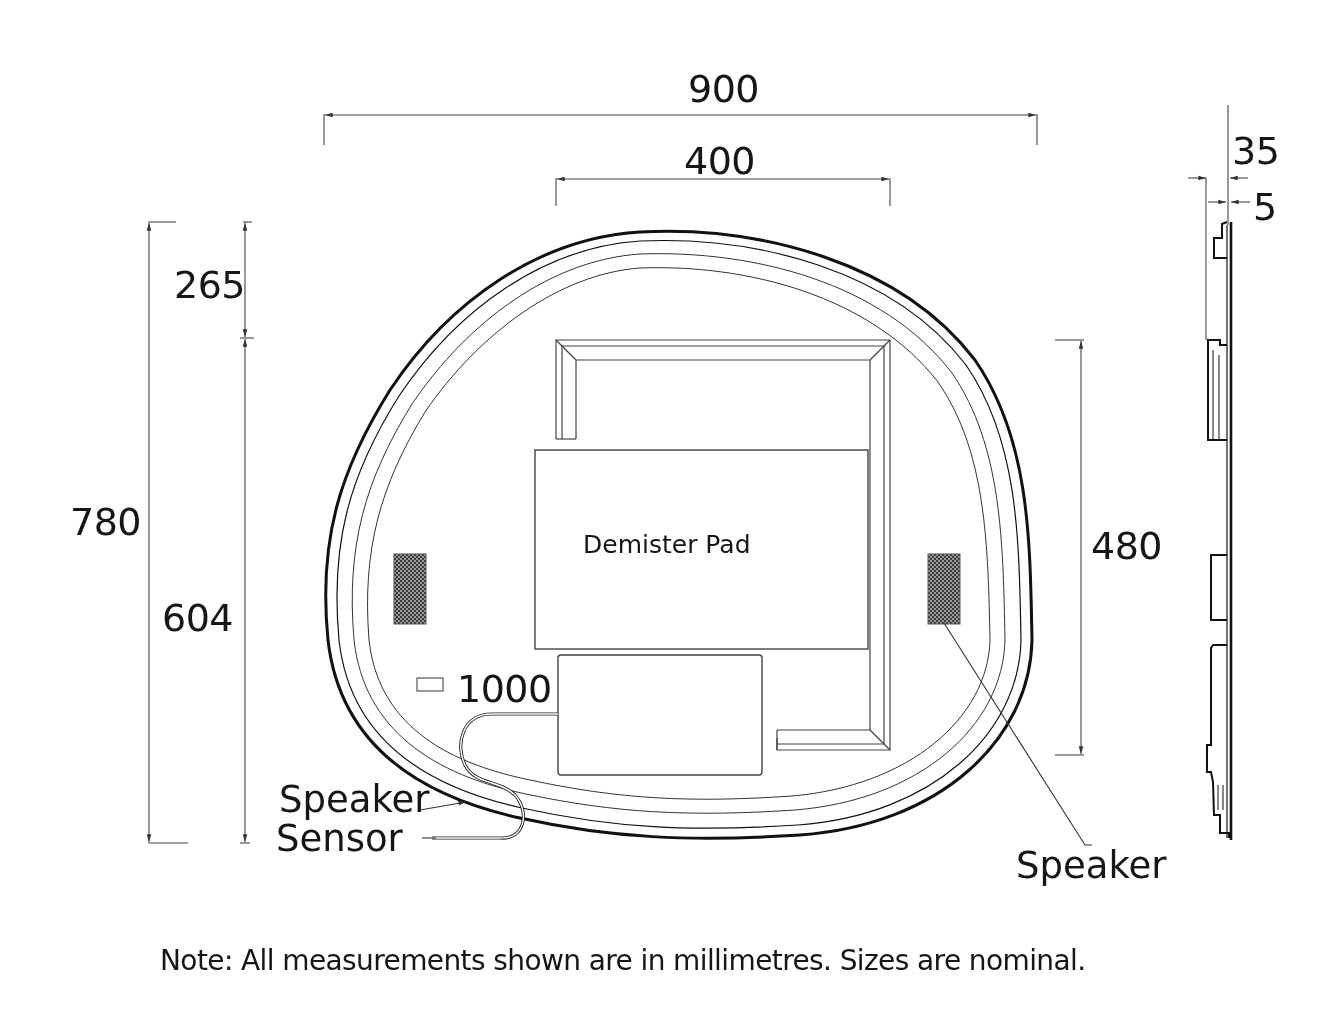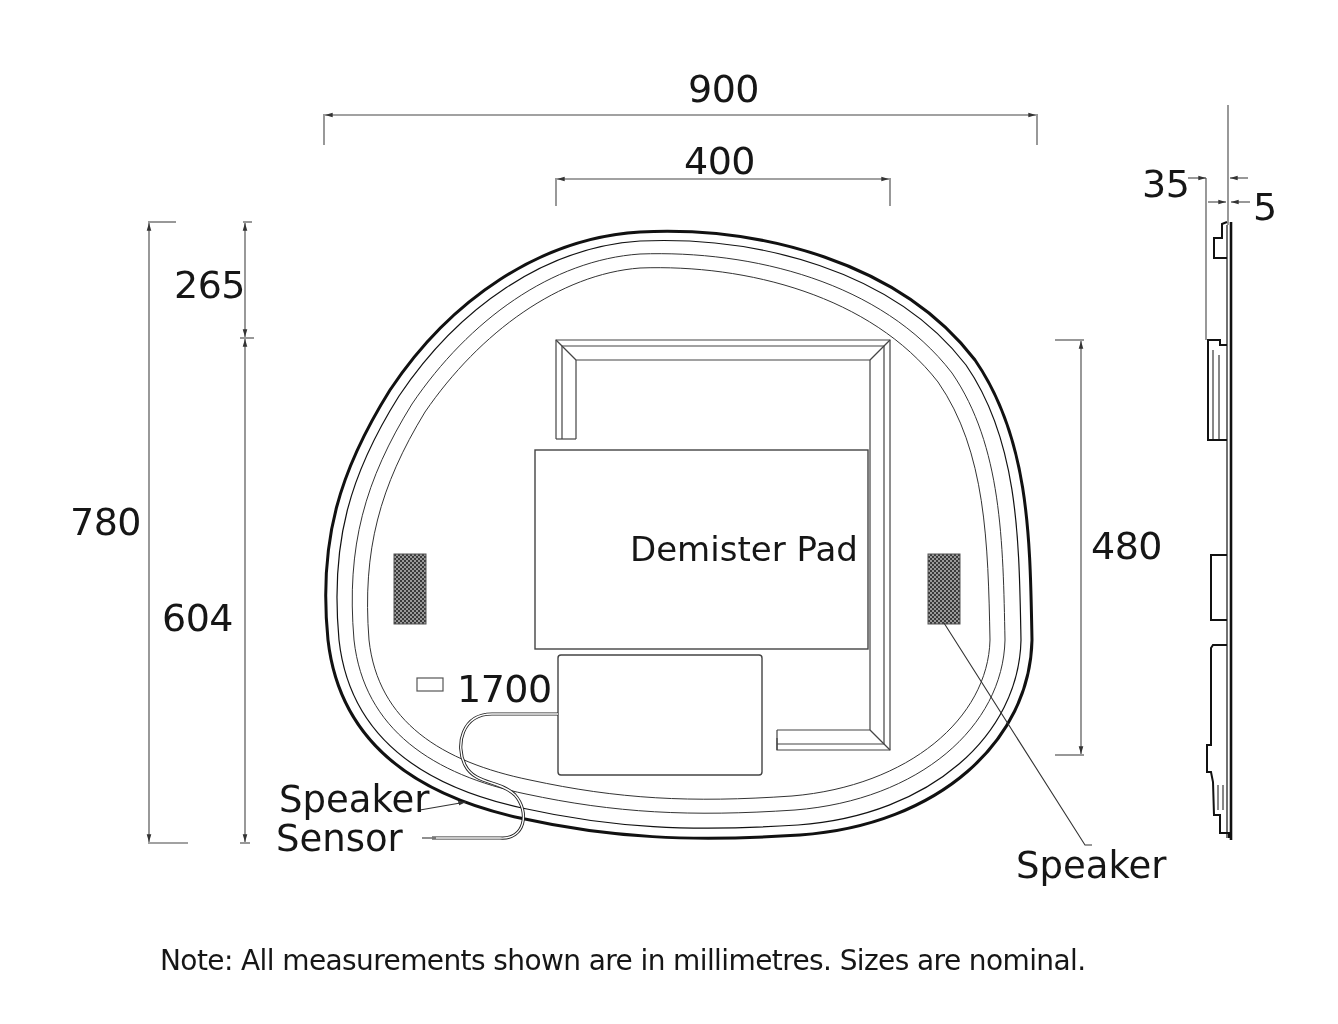--- a/index.html
+++ b/index.html
@@ -3,21 +3,21 @@
 <meta charset="utf-8">
 <style>
   html, body { margin: 0; padding: 0; background: #ffffff; }
   body { width: 1338px; height: 1024px; position: relative; overflow: hidden;
          font-family: "Liberation Sans", "DejaVu Sans", sans-serif; color: #1a1a1a; }
   svg { position: absolute; left: 0; top: 0; }
   .lbl { position: absolute; font-family: "DejaVu Sans", "Liberation Sans", sans-serif;
          color: #161616; white-space: nowrap; line-height: 1; }
   .dim { font-size: 38px; letter-spacing: -0.5px; }
   .callout { font-size: 37px; }
-  .pad-label { font-size: 34px; margin-left: 47px; }
+  .pad-label { font-size: 25px; }
   .note { font-size: 28px; letter-spacing: -0.6px; }
 </style>
 </head>
 <body>
 
 <svg width="1338" height="1024" viewBox="0 0 1338 1024">
   <defs>
     <pattern id="mesh" width="4" height="4" patternUnits="userSpaceOnUse">
       <rect width="4" height="4" fill="#9a9a9a"></rect>
       <rect width="2" height="2" fill="#3a3a3a"></rect>
@@ -111,22 +111,22 @@
     <line x1="1223" y1="785" x2="1223" y2="810" stroke-width="1"></line>
   </g>
 </svg>
 
 <div class="lbl dim" style="left:672px; top:70px;margin-left:16px;">900</div>
 <div class="lbl dim" style="left:684px; top:142px;">400</div>
 <div class="lbl dim" style="left:174px; top:266px;">265</div>
 <div class="lbl dim" style="left:70px; top:503px;">780</div>
 <div class="lbl dim" style="left:162px; top:575px;margin-top:24px;">604</div>
 <div class="lbl dim" style="left:1091px; top:527px;">480</div>
-<div class="lbl dim" style="left:1142px; top:132px;margin-top:33px;">35</div>
+<div class="lbl dim" style="left:1232px; top:132px;">35</div>
 <div class="lbl dim" style="left:1253px; top:188px;">5</div>
-<div class="lbl dim" style="left:457px; top:670px;">1700</div>
+<div class="lbl dim" style="left:457px; top:670px;">1000</div>
 
 <div class="lbl pad-label" style="left:583px; top:532px;">Demister Pad</div>
 <div class="lbl callout" style="left:279px; top:781px;">Speaker</div>
 <div class="lbl callout" style="left:276px; top:820px;">Sensor</div>
 <div class="lbl callout" style="left:1016px; top:847px;">Speaker</div>
 
 <div class="lbl note" style="left:160px; top:947px;">Note: All measurements shown are in millimetres. Sizes are nominal.</div>
 
 </body></html>

